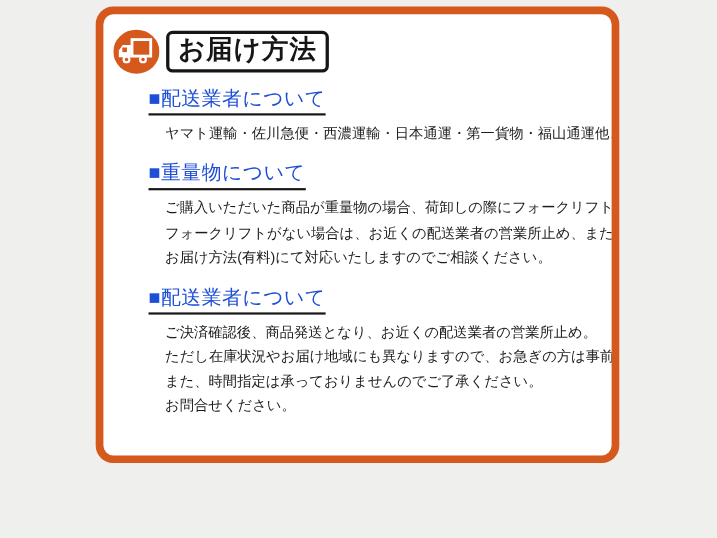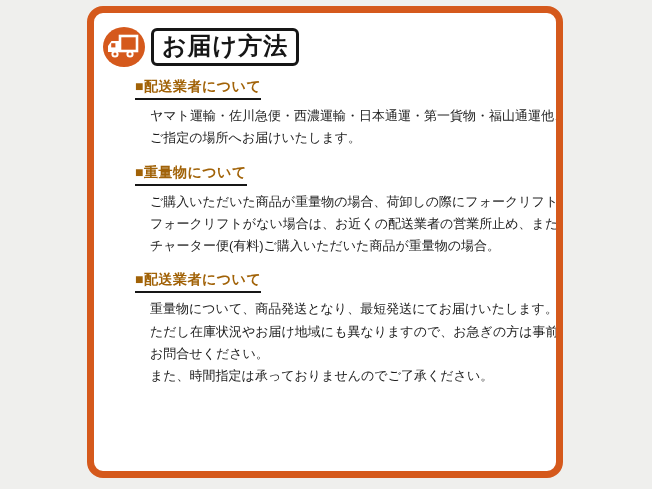--- a/index.html
+++ b/index.html
@@ -12,21 +12,21 @@
     background: #efefed;
     position: relative;
     overflow: hidden;
     font-family: "Liberation Sans", sans-serif;
   }
   .card {
     position: absolute;
     left: 87px;
     top: 6px;
     width: 476px;
-    height: 472px;
+    height: 415px;
     box-sizing: border-box;
     background: #ffffff;
     border: 7px solid #d5591c;
     border-radius: 16px;
     padding: 13px 12px 0 9px;
     overflow: hidden;
   }
   .header {
     display: flex;
     align-items: center;
@@ -52,23 +52,23 @@
   .section {
     margin-left: 32px;
   }
   .section.first { margin-top: 9px; }
   .section.later { margin-top: 13px; }
   .heading {
     margin-bottom: 5px;
   }
   .heading span {
     display: inline-block;
-    font-size: 14px;
-    font-weight: bold;
-    color: #a16207;
+    font-size: 18px;
+    font-weight: normal;
+    color: #1d4ed8;
     border-bottom: 2px solid #161616;
     padding-bottom: 2px;
     letter-spacing: 0.5px;
   }
   .body-line {
     margin-left: 15px;
     font-size: 13px;
     line-height: 22.3px;
     color: #1c1c1c;
     white-space: nowrap;
@@ -95,40 +95,39 @@
     </span>
     <span class="title-box">お届け方法</span>
   </div>
 
   <div class="section first">
     <div class="heading">
       <span>■配送業者について</span>
     </div>
     <div>
       <div class="body-line">ヤマト運輸・佐川急便・西濃運輸・日本通運・第一貨物・福山通運他、</div>
-      <div class="body-line">ご指定の場所へお届けいたします。</div>
     </div>
   </div>
 
   <div class="section later">
     <div class="heading">
       <span>■重量物について</span>
     </div>
     <div>
       <div class="body-line">ご購入いただいた商品が重量物の場合、荷卸しの際にフォークリフトが</div>
       <div class="body-line">フォークリフトがない場合は、お近くの配送業者の営業所止め、または</div>
-      <div class="body-line">チャーター便(有料)ご購入いただいた商品が重量物の場合。</div>
+      <div class="body-line">お届け方法(有料)にて対応いたしますのでご相談ください。</div>
     </div>
   </div>
 
   <div class="section later">
     <div class="heading">
       <span>■配送業者について</span>
     </div>
     <div>
-      <div class="body-line">重量物について、商品発送となり、最短発送にてお届けいたします。</div>
+      <div class="body-line">ご決済確認後、商品発送となり、お近くの配送業者の営業所止め。</div>
       <div class="body-line">ただし在庫状況やお届け地域にも異なりますので、お急ぎの方は事前に</div>
+      <div class="body-line">また、時間指定は承っておりませんのでご了承ください。</div>
       <div class="body-line">お問合せください。</div>
-      <div class="body-line">また、時間指定は承っておりませんのでご了承ください。</div>
     </div>
   </div>
 
 </div>
 
 </body></html>

